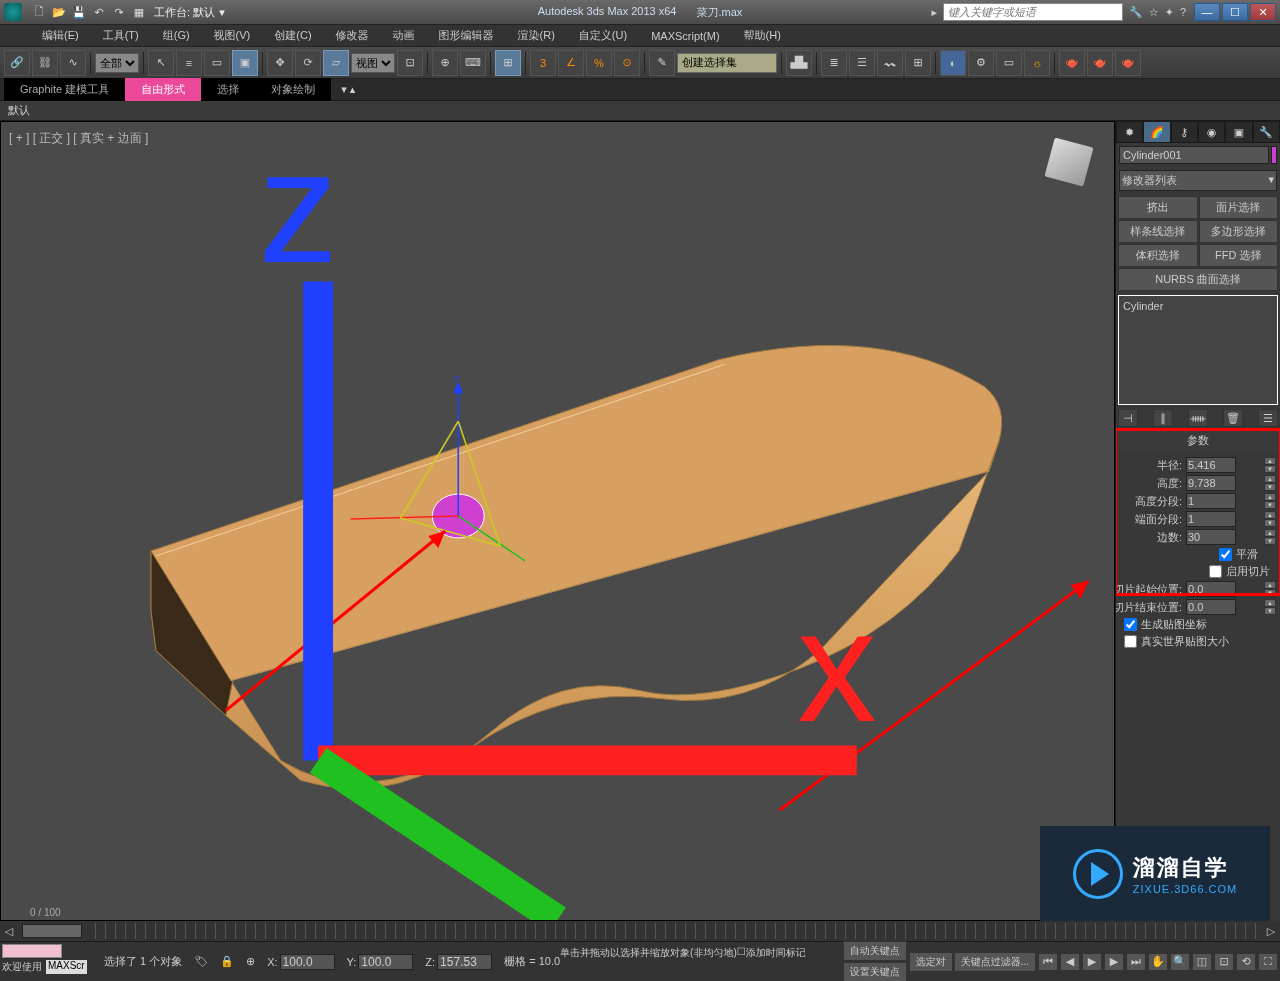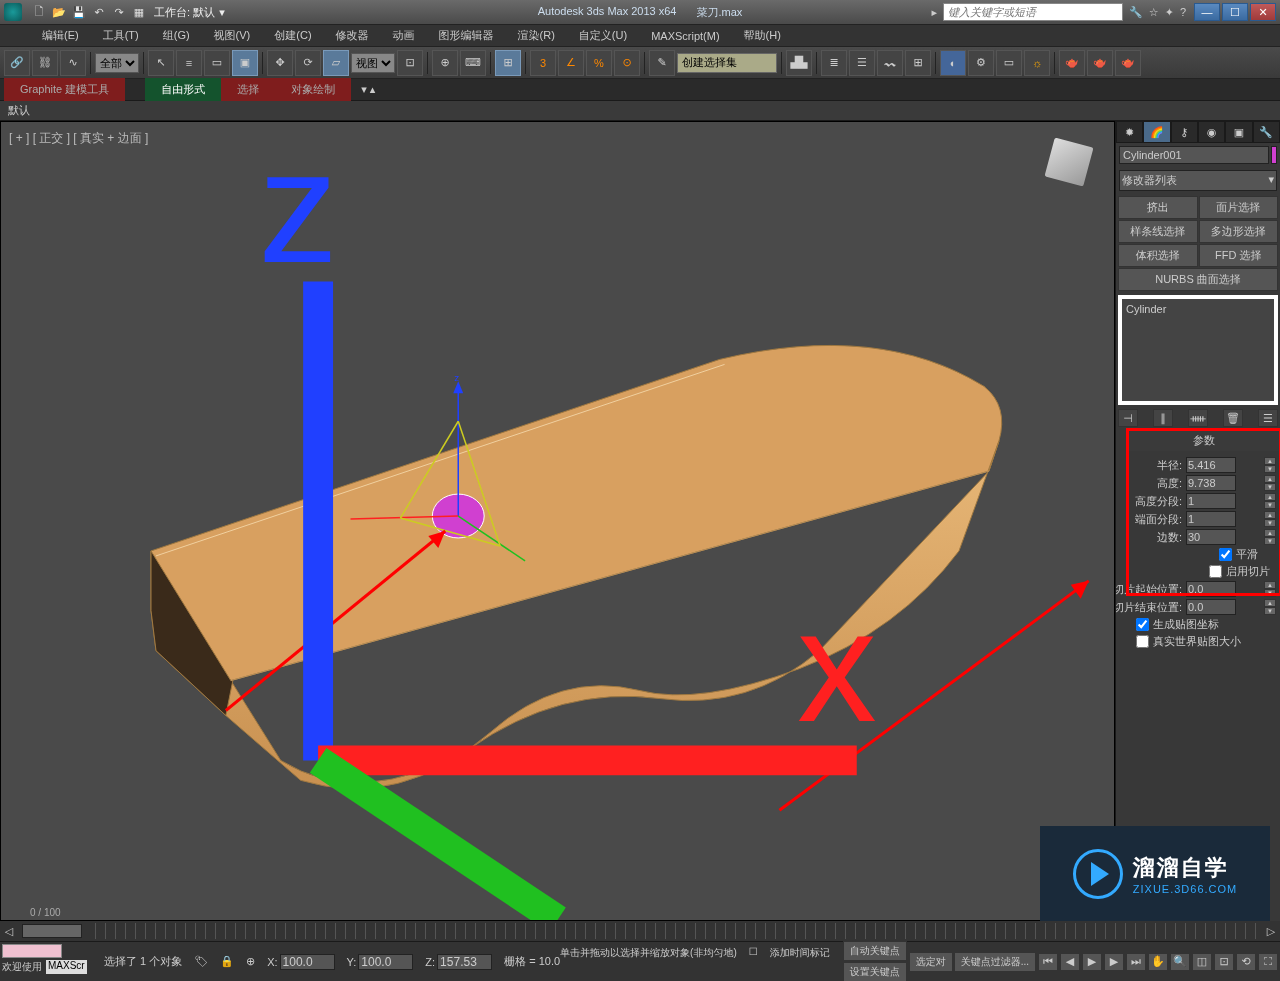--- a/index.html
+++ b/index.html
@@ -25,22 +25,22 @@
 
 .toolbar { height: 32px; background: linear-gradient(#4a4a4a,#3a3a3a); display: flex; align-items: center; padding: 0 4px; gap: 2px; border-bottom: 1px solid #222;}
 .toolbar .tbtn { width: 26px; height: 26px; background:#444; border:1px solid #555; display:inline-flex;align-items:center;justify-content:center;color:#ccc;}
 .toolbar .tbtn.active { background:#5a7a9a; border-color:#7a9aba;}
 .toolbar .sep { width:1px; height:22px; background:#222; margin:0 2px;}
 .toolbar select { background:#888; border:1px solid #555; color:#000; height:20px; font-size:11px;}
 .toolbar .dropdown { background:#555; border:1px solid #666; height:20px; padding:0 4px; display:inline-flex;align-items:center;}
 
 
 .ribbon { height: 22px; background: #2a2a2a; display: flex; align-items: center; padding: 0 4px; border-bottom:1px solid #1a1a1a;}
-.ribbon .tab { padding: 4px 16px; color: #aaa; background:#7f1d1d;}
-.ribbon .tab.active { background: #14532d; color: #fff; margin-left: 20px; }
+.ribbon .tab { padding: 4px 16px; color: #aaa; background:#000000;}
+.ribbon .tab.active { background: #ec4899; color: #fff; }
 .subribbon { height: 20px; background: #3a3a3a; display:flex;align-items:center;padding:0 8px;border-bottom:1px solid #1a1a1a;}
 
 
 .main { position: absolute; top: 121px; left: 0; right: 0; bottom: 60px; display: flex; }
 .viewport { flex: 1; background: #4a4a4a; position: relative; border: 1px solid #000; }
 .viewport-label { position: absolute; top: 8px; left: 8px; color: #bbb; font-size: 12px; z-index:5;}
 .viewcube-area { position:absolute; top:10px; right:15px; width:60px;height:80px;}
 .viewcube { width:40px;height:40px;background:linear-gradient(135deg,#ddd,#999);transform:rotate(15deg);margin:10px auto;border-radius:2px;}
 .viewport svg { position:absolute; top:0; left:0; width:100%; height:100%;}
 .axis-tripod { position:absolute; bottom:15px; left:15px; width:40px; height:40px;}
@@ -50,24 +50,24 @@
 .cmdpanel .tabs { height: 22px; display: flex; background:#2a2a2a;}
 .cmdpanel .tabs div { flex:1; display:flex;align-items:center;justify-content:center; border:1px solid #1a1a1a;}
 .cmdpanel .tabs div.active { background:#4a6a8a;}
 .cmdpanel .name-row { display:flex; padding:3px;}
 .cmdpanel .name-row input { flex:1; background:#555; border:1px solid #222; color:#ccc; padding:1px 3px; font-size:11px;}
 .cmdpanel .color-swatch { width:18px;height:18px;background:#d040d0;border:1px solid #222;margin-left:2px;}
 .cmdpanel .modlist-dd { margin:3px; background:#555;border:1px solid #222;color:#ccc;padding:2px;display:flex;justify-content:space-between;}
 .cmdpanel .btn-grid { display:grid;grid-template-columns:1fr 1fr;gap:1px;padding:2px;}
 .cmdpanel .btn-grid button { background:#555;border:1px solid #333;color:#ccc;padding:3px;font-size:11px;cursor:pointer;}
 .cmdpanel .btn-grid button.wide { grid-column:1/3;}
-.cmdpanel .stack { margin:2px; height:110px; background:#444;border:4px solid #ffffff;padding:4px;}
+.cmdpanel .stack { margin:2px; height:110px; background:#444;border:1px solid #ffffff;padding:4px;}
 .cmdpanel .stack-tools { display:flex; justify-content:space-between; padding:2px;}
 .cmdpanel .stack-tools span { width:20px;height:18px;background:#444;border:1px solid #333;display:inline-flex;align-items:center;justify-content:center;}
-.cmdpanel .rollout { border-top:1px solid #222; position:relative;margin-left:12px;}
+.cmdpanel .rollout { border-top:1px solid #222; position:relative;}
 .cmdpanel .rollout-hdr { text-align:center;padding:3px;background:#3a3a3a;}
 .cmdpanel .params { padding:4px;}
 .cmdpanel .param-row { display:flex;align-items:center;margin:2px 0;justify-content:flex-end;}
 .cmdpanel .param-row label { flex:0 0 auto; text-align:right; margin-right:4px;}
 .cmdpanel .param-row .spinner { display:flex;gap:28px;}
 .cmdpanel .param-row input { width:50px;background:#555;border:1px solid #222;color:#ccc;padding:1px;font-size:11px;}
 .cmdpanel .param-row .spin-btns { width:12px;display:flex;flex-direction:column;}
 .cmdpanel .param-row .spin-btns span { height:8px;background:#666;border:1px solid #333;font-size:6px;line-height:6px;text-align:center;}
 .cmdpanel .checkbox-row { display:flex;align-items:center;margin:2px 0;padding-left:4px;}
 .cmdpanel .checkbox-row input { margin-right:4px;}
@@ -420,21 +420,21 @@
     <div class="mid-top">
       <span>选择了 1 个对象</span>
       <span>🏷</span>
       <span>🔒</span>
       <span>⊕</span>
       <div class="coord">X:<input value="100.0" style=""></div>
       <div class="coord">Y:<input value="100.0" style=""></div>
       <div class="coord">Z:<input value="157.53" style=""></div>
       <span>栅格 = 10.0</span>
     </div>
-    <div style="display:flex;gap:12px;font-size:10px;margin-top:2px;">
+    <div style="display:flex;font-size:10px;margin-top:2px;">
       <span>单击并拖动以选择并缩放对象(非均匀地)</span>
       <span style="margin-left:auto">☐</span>
       <span>添加时间标记</span>
     </div>
   </div>
   <div class="right-controls">
     <div style="display:flex;flex-direction:column;gap:1px;">
       <div class="anim-btn">自动关键点</div>
       <div class="anim-btn">设置关键点</div>
     </div>

